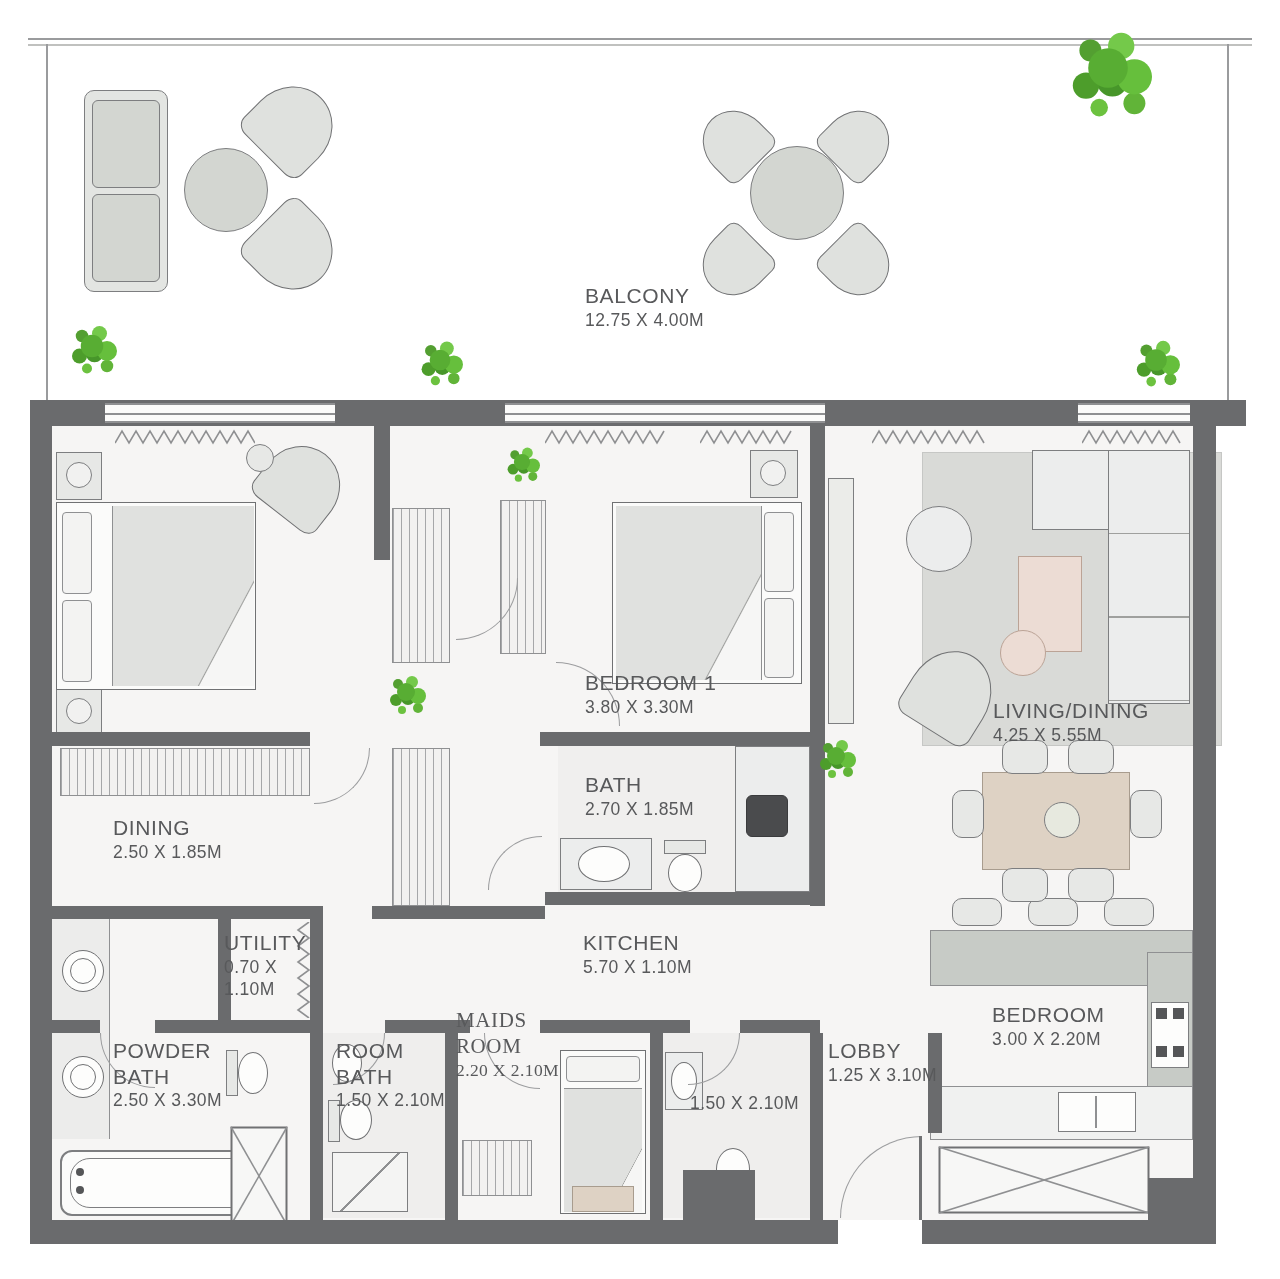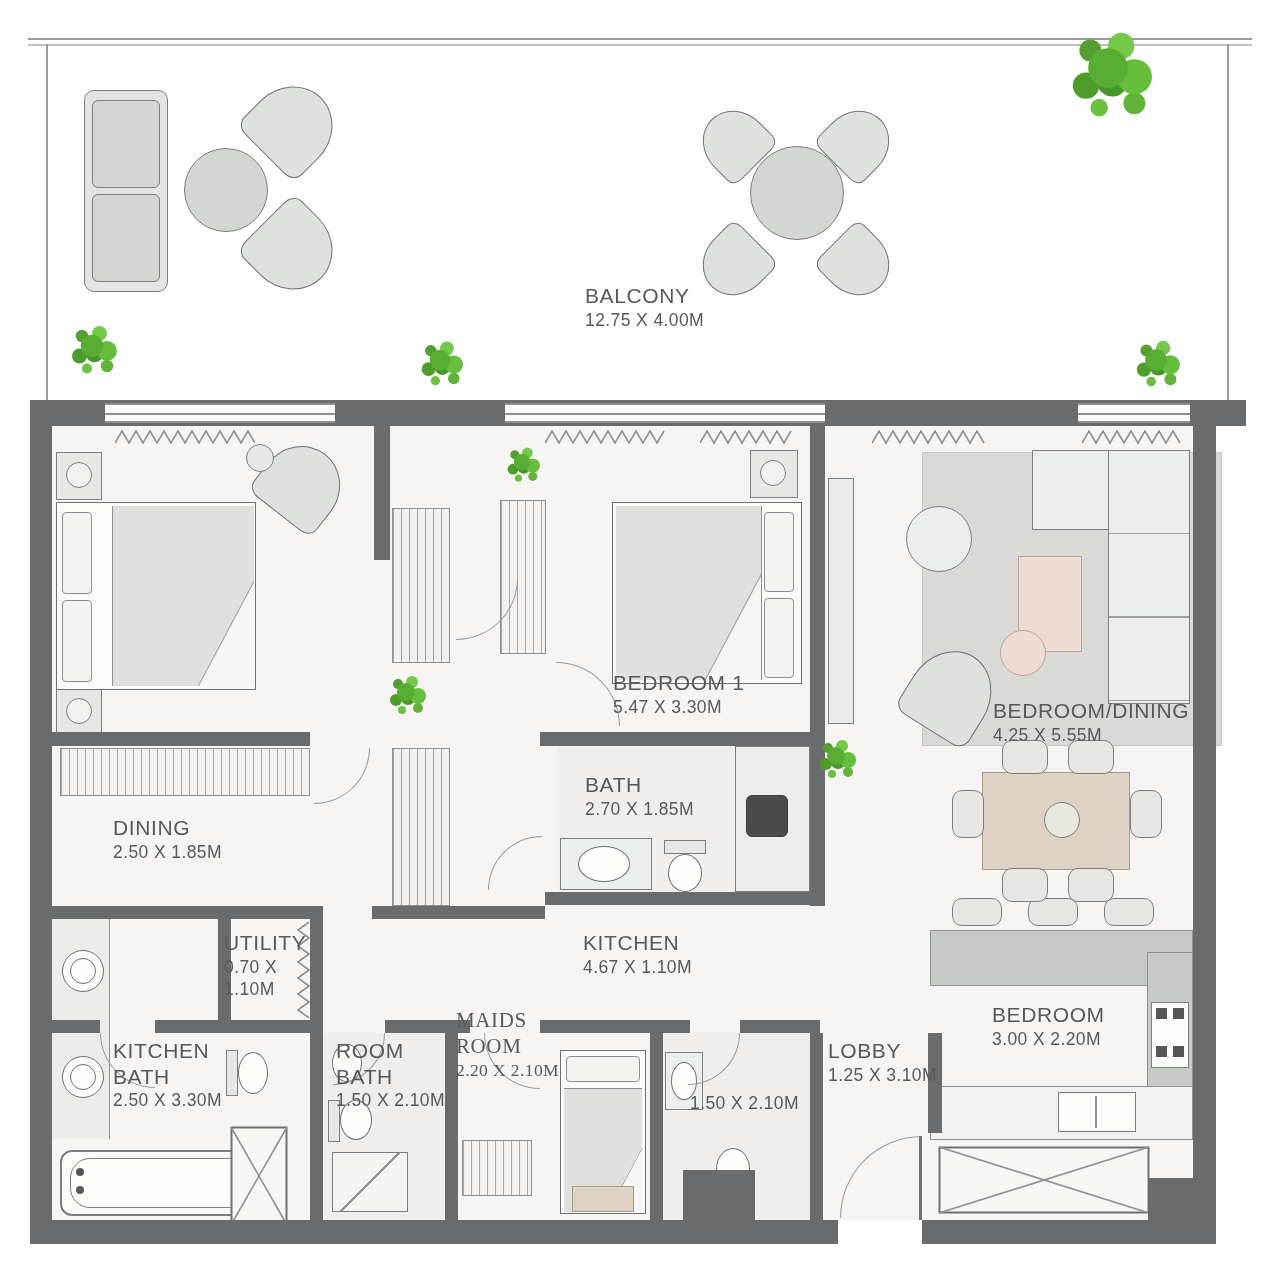--- a/index.html
+++ b/index.html
@@ -247,46 +247,46 @@
   <div class="arc" style="left:333px;top:1033px;width:52px;height:52px;border-right:1.6px solid #9b9c9e;border-bottom:1.6px solid #9b9c9e;border-bottom-right-radius:100%;"></div>
   <div class="arc" style="left:484px;top:1033px;width:56px;height:56px;border-left:1.6px solid #9b9c9e;border-bottom:1.6px solid #9b9c9e;border-bottom-left-radius:100%;"></div>
   <div class="arc" style="left:688px;top:1033px;width:52px;height:52px;border-right:1.6px solid #9b9c9e;border-bottom:1.6px solid #9b9c9e;border-bottom-right-radius:100%;"></div>
   <div class="arc" style="left:840px;top:1136px;width:82px;height:82px;border-left:1.6px solid #9b9c9e;border-top:1.6px solid #9b9c9e;border-top-left-radius:100%;"></div>
   <div class="thin" style="left:919px;top:1136px;width:3px;height:84px;background:#707173;z-index:5;"></div>
 
   <div class="label" style="left:585px;top:283px;">
     <div class="rname">BALCONY</div>
     <div class="rdims">12.75 X 4.00M</div>
   </div>
-  <div class="label" style="left:585px;top:670px;margin-left:28px;">
+  <div class="label" style="left:585px;top:670px;">
     <div class="rname">BEDROOM 1</div>
-    <div class="rdims">5.47 X 3.30M</div>
+    <div class="rdims">3.80 X 3.30M</div>
   </div>
   <div class="label" style="left:993px;top:698px;">
-    <div class="rname">BEDROOM/DINING</div>
+    <div class="rname">LIVING/DINING</div>
     <div class="rdims">4.25 X 5.55M</div>
   </div>
   <div class="label" style="left:113px;top:815px;">
     <div class="rname">DINING</div>
     <div class="rdims">2.50 X 1.85M</div>
   </div>
   <div class="label" style="left:585px;top:772px;">
     <div class="rname">BATH</div>
     <div class="rdims">2.70 X 1.85M</div>
   </div>
   <div class="label" style="left:583px;top:930px;">
     <div class="rname">KITCHEN</div>
-    <div class="rdims">4.67 X 1.10M</div>
+    <div class="rdims">5.70 X 1.10M</div>
   </div>
   <div class="label" style="left:224px;top:930px;width:86px;">
     <div class="rname">UTILITY</div>
     <div class="rdims">0.70 X 1.10M</div>
   </div>
   <div class="label" style="left:113px;top:1038px;width:124px;">
-    <div class="rname">KITCHEN BATH</div>
+    <div class="rname">POWDER BATH</div>
     <div class="rdims">2.50 X 3.30M</div>
   </div>
   <div class="label" style="left:336px;top:1038px;width:112px;">
     <div class="rname">ROOM BATH</div>
     <div class="rdims">1.50 X 2.10M</div>
   </div>
   <div class="label" style="left:456px;top:1008px;width:116px;font-family:Liberation Serif, serif;">
     <div class="rname">MAIDS ROOM</div>
     <div class="rdims">2.20 X 2.10M</div>
   </div>

